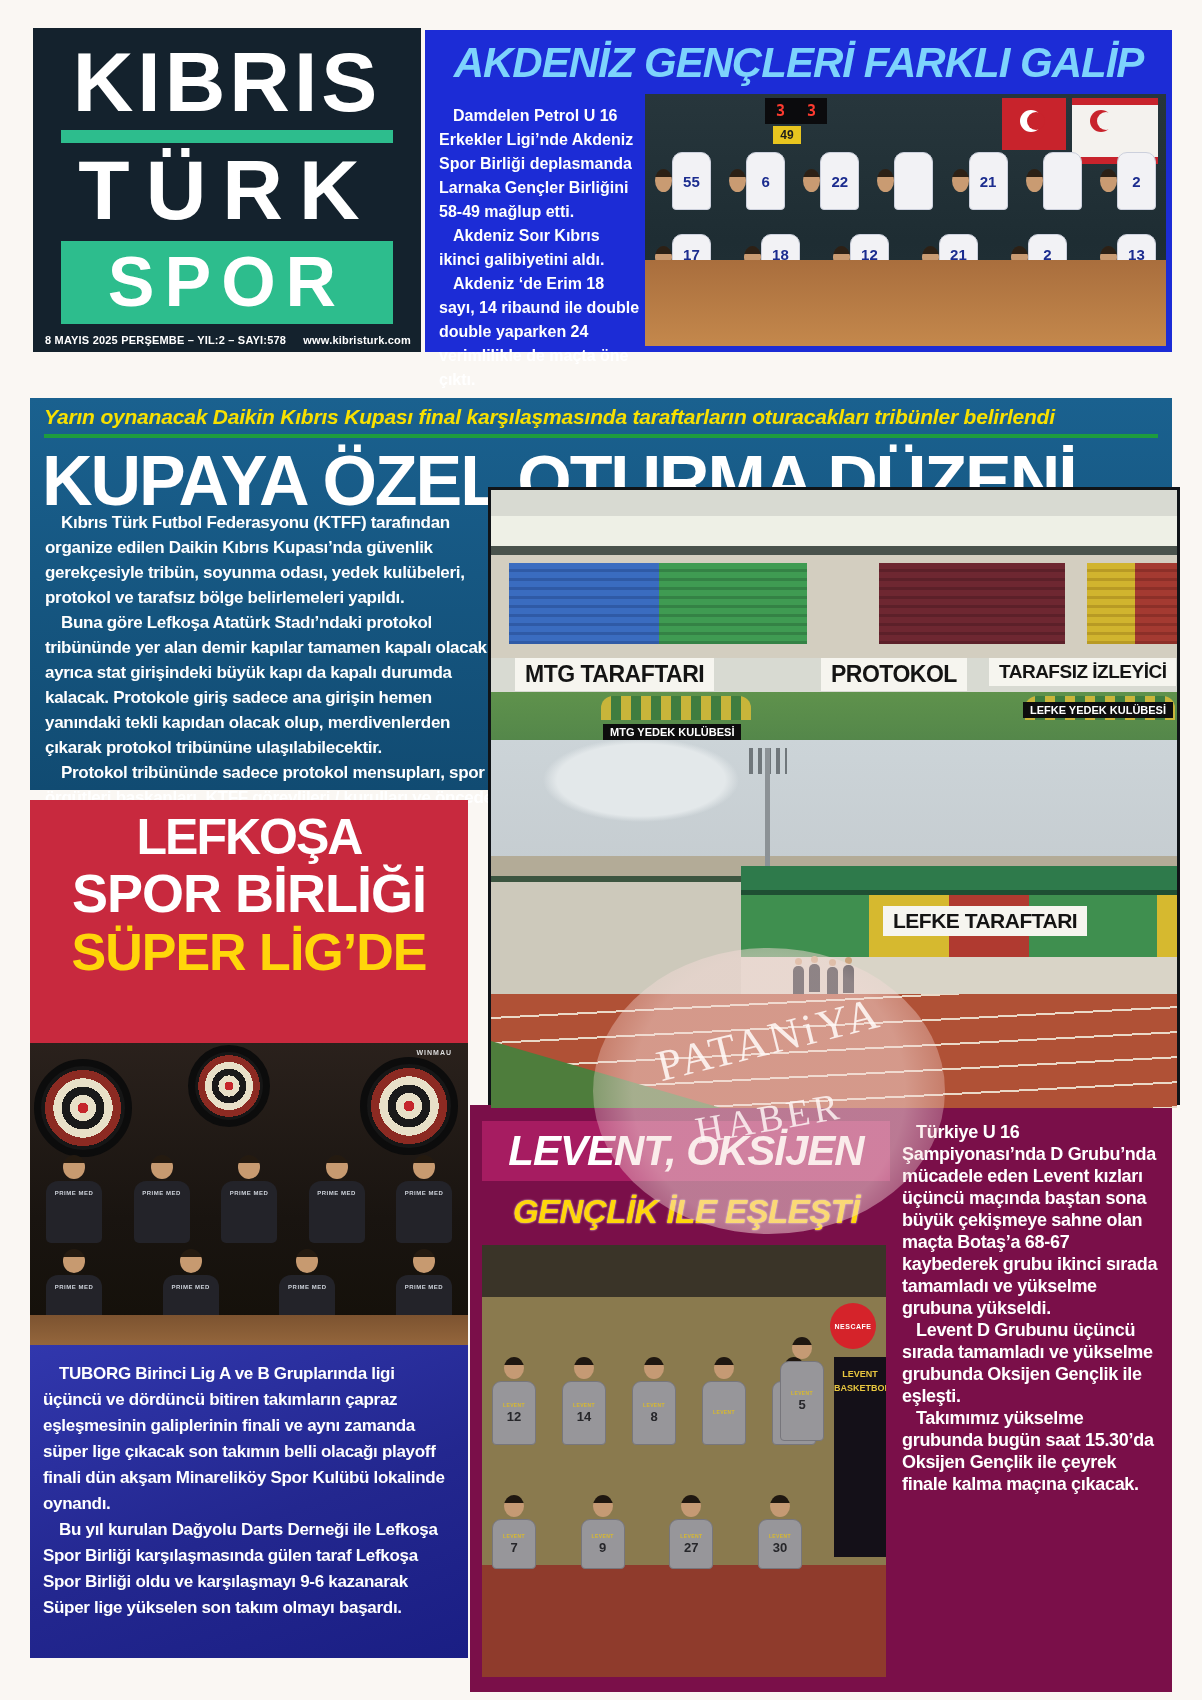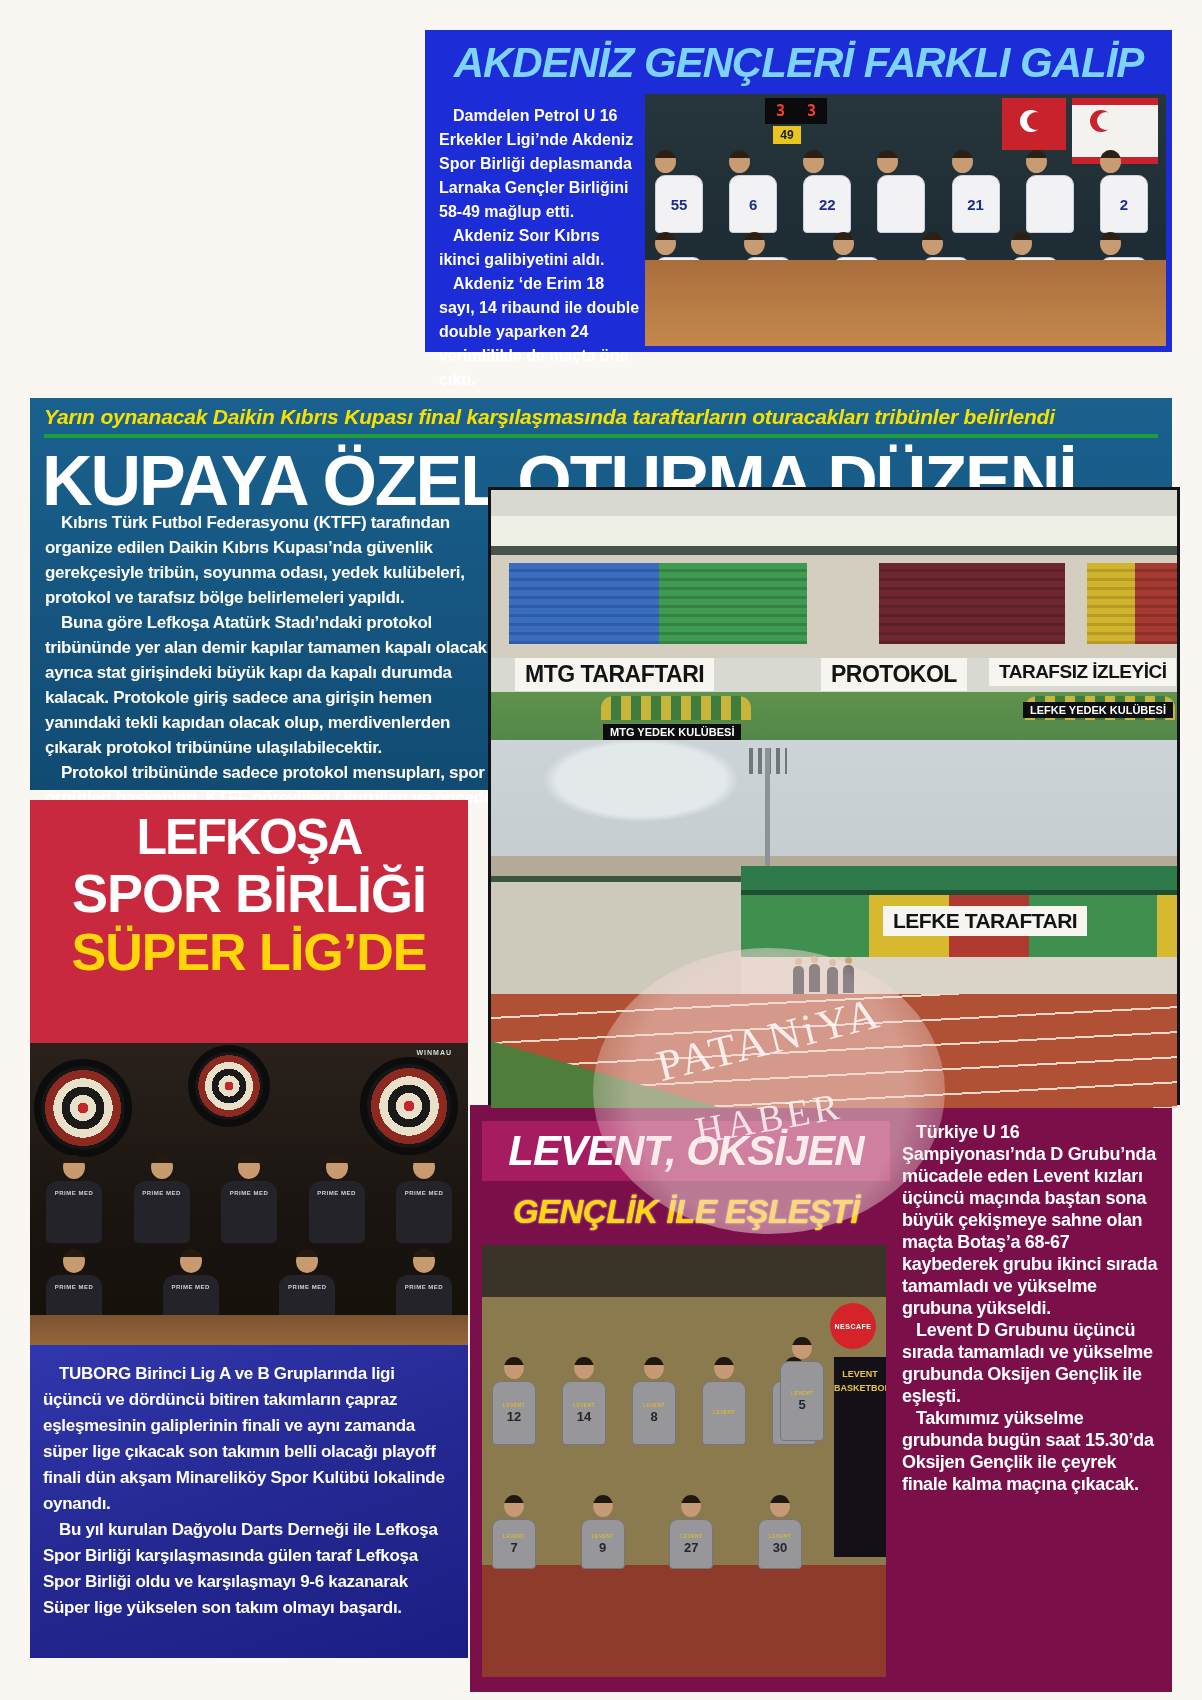--- a/index.html
+++ b/index.html
@@ -29,21 +29,21 @@
   .flag-tr .crescent{background:#fff;}
   .flag-tr .crescent::after{content:"";position:absolute;left:7px;top:2px;width:18px;height:18px;border-radius:50%;background:#c8232c;}
   .flag-trnc .crescent{background:#c8232c;top:5px;}
   .flag-trnc .crescent::after{content:"";position:absolute;left:7px;top:2px;width:18px;height:18px;border-radius:50%;background:#f4f2ee;}
   .scoreboard{position:absolute;left:120px;top:4px;width:62px;height:26px;background:#0b0b0d;color:#ff3b30;
               font-family:"DejaVu Sans Mono",monospace;font-size:15px;font-weight:bold;display:flex;align-items:center;justify-content:space-around;}
   .score-note{position:absolute;left:128px;top:32px;width:28px;height:18px;background:#e8c51f;color:#1c1c1c;font-size:12px;font-weight:bold;display:flex;align-items:center;justify-content:center;}
   .prow{position:absolute;left:10px;right:10px;display:flex;justify-content:space-between;}
   .row-back{top:56px;}
   .row-front{top:138px;}
-  .player{display:flex;flex-direction:column;align-items:flex-start;width:56px;}
+  .player{display:flex;align-items:center;width:56px;}
   .p-head{width:21px;height:23px;border-radius:50%;background:linear-gradient(#2c2015 0 36%,#c99b72 36%);}
   .p-torso{width:46px;height:56px;margin-top:2px;border-radius:10px 10px 4px 4px;background:#f2f2f5;border:1px solid #ccd0dc;
            color:#1c2d8f;font-weight:bold;font-size:15px;display:flex;flex-direction:column;align-items:center;justify-content:center;line-height:1;}
   .row-front .p-torso{height:46px;}
   .p-brand{font-size:5px;color:#3a4aa0;letter-spacing:.4px;margin-top:2px;}
 
   
   .kupa{position:absolute;left:30px;top:398px;width:1142px;height:392px;background:linear-gradient(180deg,#1a618f,#114b72);}
   .kicker{margin:7px 14px 0;color:#f8e000;font-style:italic;font-weight:bold;font-size:21px;letter-spacing:-.2px;
           border-bottom:4px solid #1e9c3e;padding-bottom:5px;white-space:nowrap;}
@@ -156,20 +156,30 @@
   .wm1{position:absolute;left:50%;top:66px;transform:translateX(-50%) rotate(-14deg);font-family:"Liberation Serif",serif;
        font-size:44px;color:rgba(255,248,246,.88);letter-spacing:3px;white-space:nowrap;}
   .wm2{position:absolute;left:50%;top:148px;transform:translateX(-50%) rotate(-10deg);font-family:"Liberation Serif",serif;
        font-size:38px;color:rgba(255,248,246,.82);letter-spacing:4px;}
 </style>
 </head>
 <body>
 
 <div class="page">
 
+  <div class="masthead">
+    <div class="m-word">KIBRIS</div>
+    <div class="m-bar"></div>
+    <div class="m-word2">TÜRK</div>
+    <div class="m-spor">SPOR</div>
+    <div class="m-foot">
+      <span>8 MAYIS 2025 PERŞEMBE – YIL:2 – SAYI:578</span>
+      <span>www.kibristurk.com</span>
+    </div>
+  </div>
 
   <section class="akdeniz">
     <div class="ak-head">AKDENİZ GENÇLERİ FARKLI GALİP</div>
     <div class="ak-row">
       <div class="ak-body">
         <p>Damdelen Petrol U 16 Erkekler Ligi’nde Akdeniz Spor Birliği deplasmanda Larnaka Gençler Birliğini 58-49 mağlup etti.</p>
         <p>Akdeniz Soır Kıbrıs ikinci galibiyetini aldı.</p>
         <p>Akdeniz ‘de Erim 18 sayı, 14 ribaund ile double double yaparken 24 verimlilikle de maçta öne çıktı.</p>
       </div>
       <div class="ak-photo">

